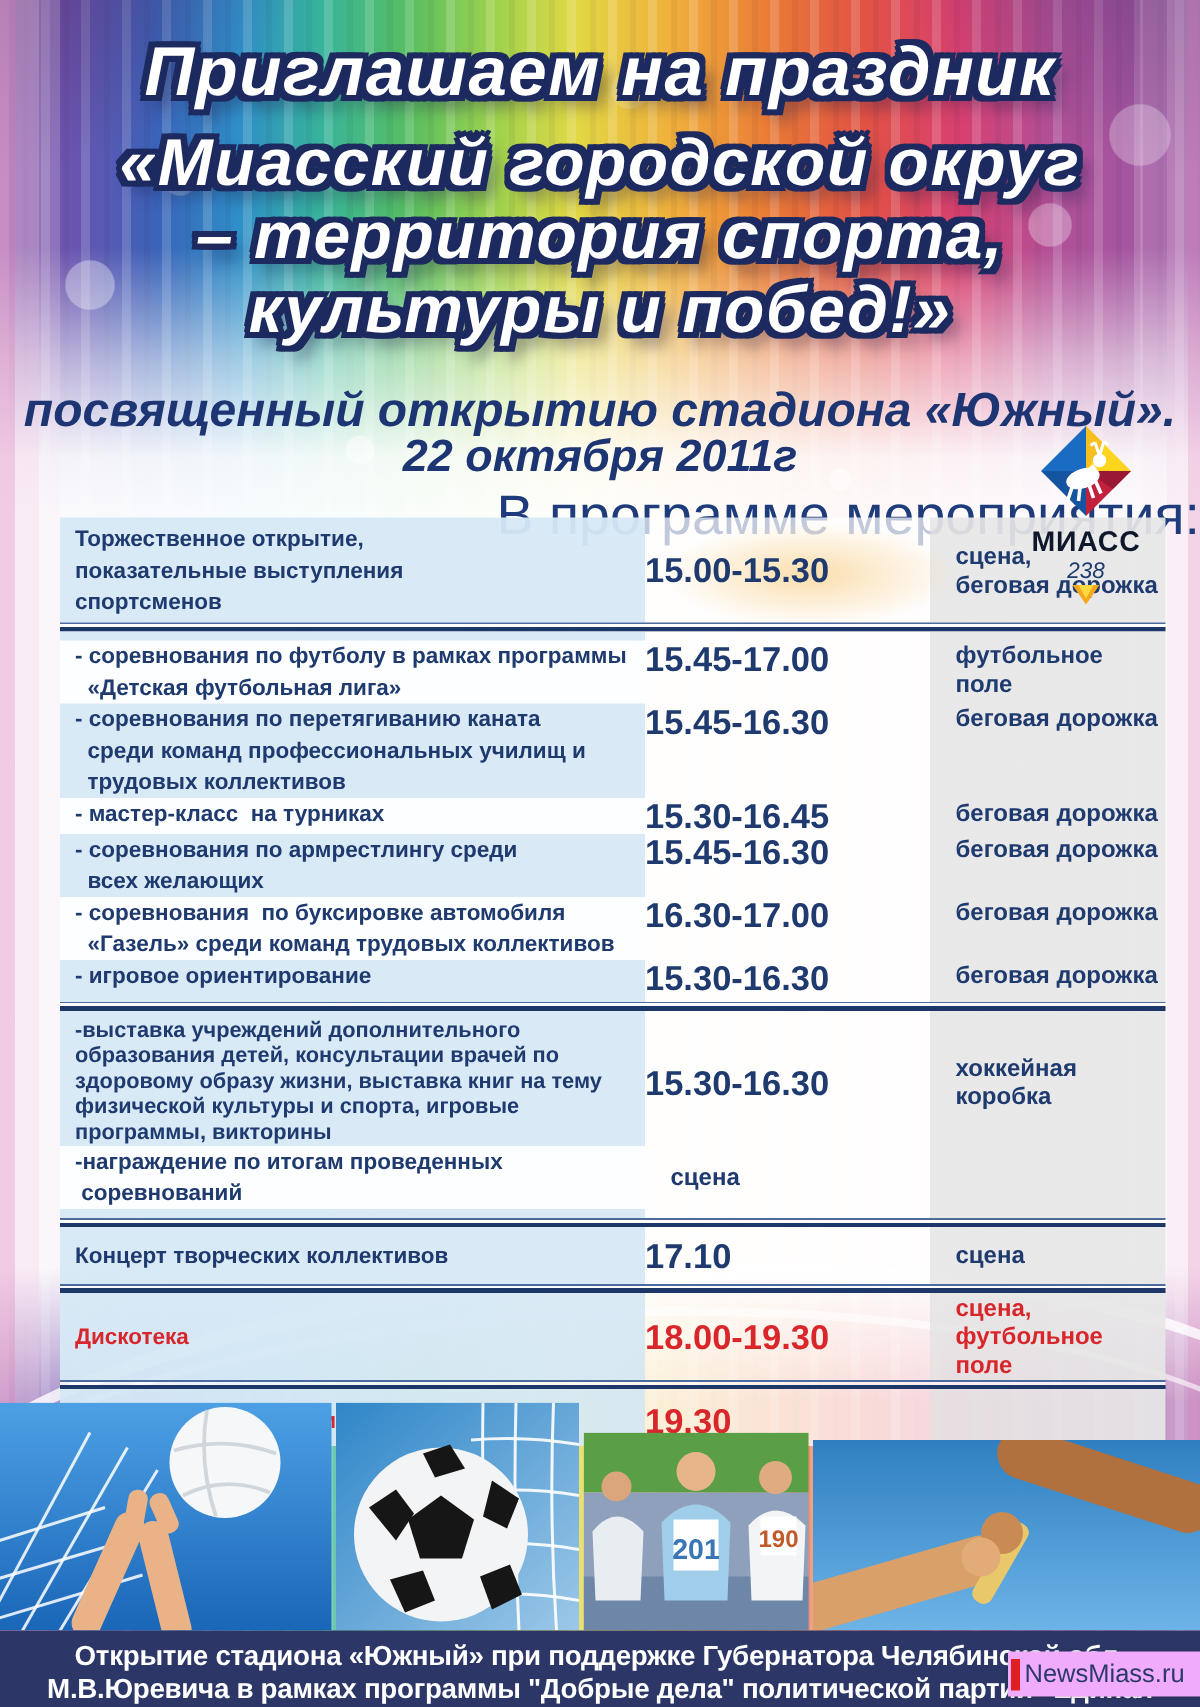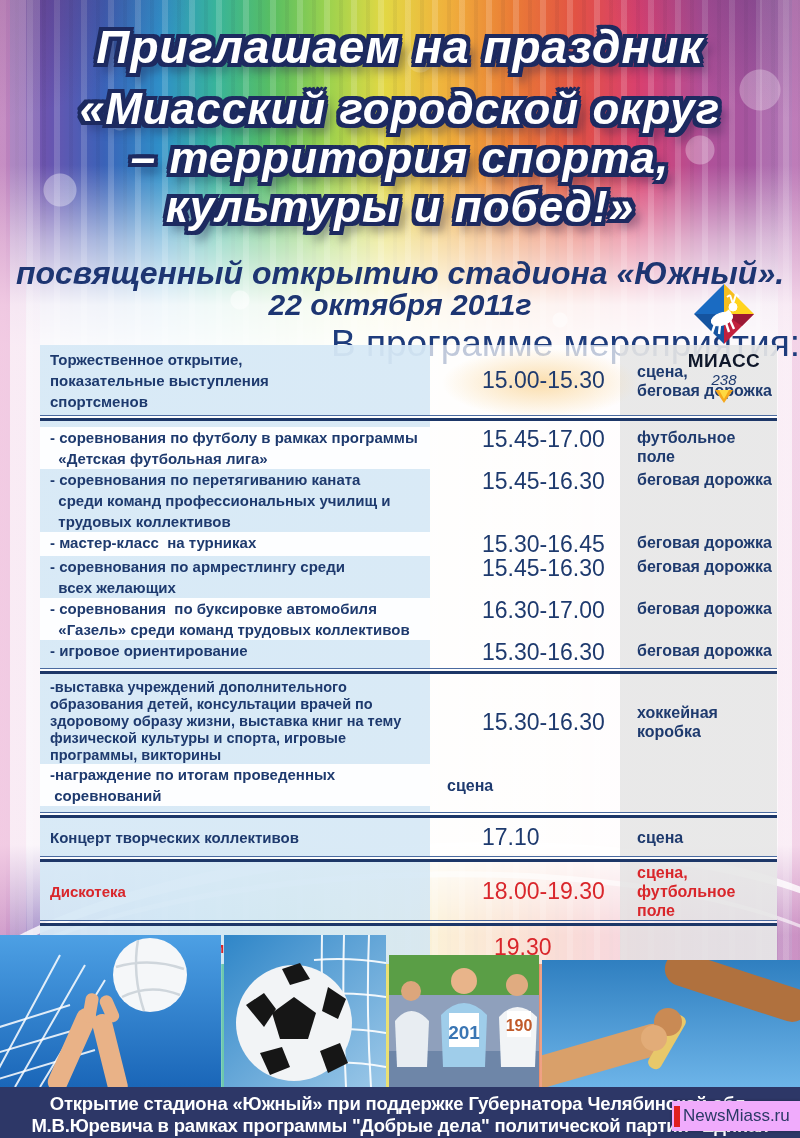--- a/index.html
+++ b/index.html
@@ -56,33 +56,33 @@
 
   
   .table{position:absolute;left:40px;top:345px;width:737px;z-index:2;}
   .group{background:linear-gradient(90deg, rgba(215,233,246,.95) 0 390px, rgba(255,255,255,.72) 390px 580px, rgba(231,231,231,.92) 580px 737px);}
   .group.ga{background:
       radial-gradient(140px 50px at 500px 38px, rgba(250,216,158,.85), transparent 70%),
       linear-gradient(90deg, rgba(215,233,246,.95) 0 390px, rgba(255,255,255,.72) 390px 580px, rgba(231,231,231,.92) 580px 737px);}
   .item{display:grid;grid-template-columns:390px 190px 157px;}
   .cell{box-sizing:border-box;}
   .event{padding:0 8px 0 10px;font-weight:bold;font-size:15px;line-height:21px;color:#1e3a6e;white-space:pre-wrap;}
-  .time{padding-left:52px;font-weight:normal;font-size:23px;line-height:24px;color:#1e3a6e;}
+  .time{font-weight:bold;font-size:23px;line-height:24px;color:#1e3a6e;}
   .place{padding:1px 2px 0 17px;font-weight:bold;font-size:16px;line-height:19px;color:#1e3a6e;white-space:pre-wrap;}
   .hl .event{background:rgba(255,255,255,.94);}
   .red .event,.red .time,.red .place{color:#d9262b;}
   .divider{height:6px;background:linear-gradient(180deg,#4a6aa0 0 1px, rgba(255,255,255,.85) 1px 3px, #1d3768 3px 6px);}
   .ga .item{align-items:center;min-height:70px;}
   .gb{padding:6px 0 4px;}
   .gc{padding:5px 0 6px;}
   .gc .event.tight{font-size:14.5px;line-height:17px;}
   .vcenter .time,.vcenter .place{align-self:center;}
   .gd .item{align-items:center;min-height:38px;}
   .ge .item{align-items:center;min-height:42px;}
-  .gf .item{align-items:center;min-height:34px;padding-top:4px;gap:12px;}
+  .gf .item{align-items:center;min-height:34px;padding-top:4px;}
 
   
   .photos{position:absolute;left:0;top:935px;width:800px;height:152px;display:flex;gap:3px;z-index:3;}
   .photo{position:relative;overflow:hidden;}
   .photo svg{display:block;}
   .p1{width:222px;height:152px;}
   .p2{width:162px;height:152px;}
   .p3{width:151px;height:132px;margin-top:20px;}
   .p4{width:259px;height:127px;margin-top:25px;}
 

